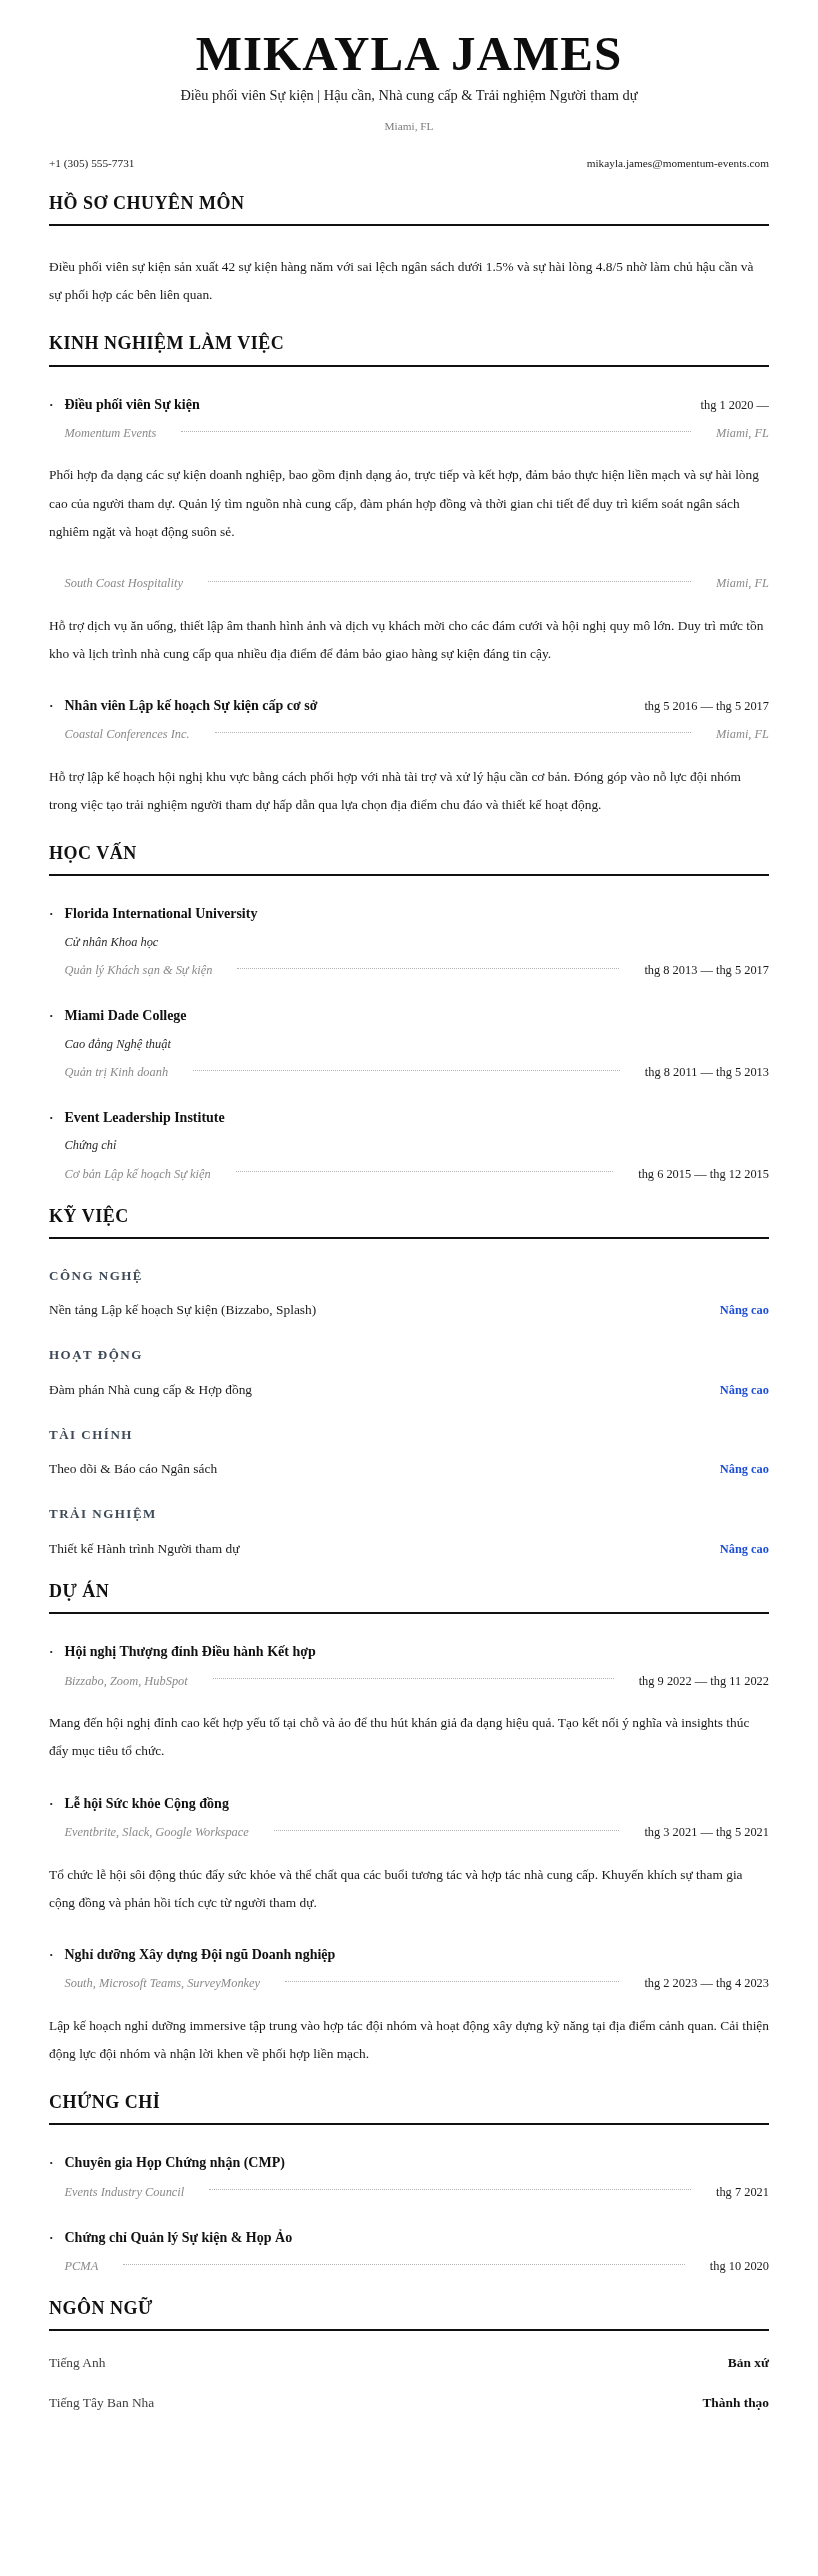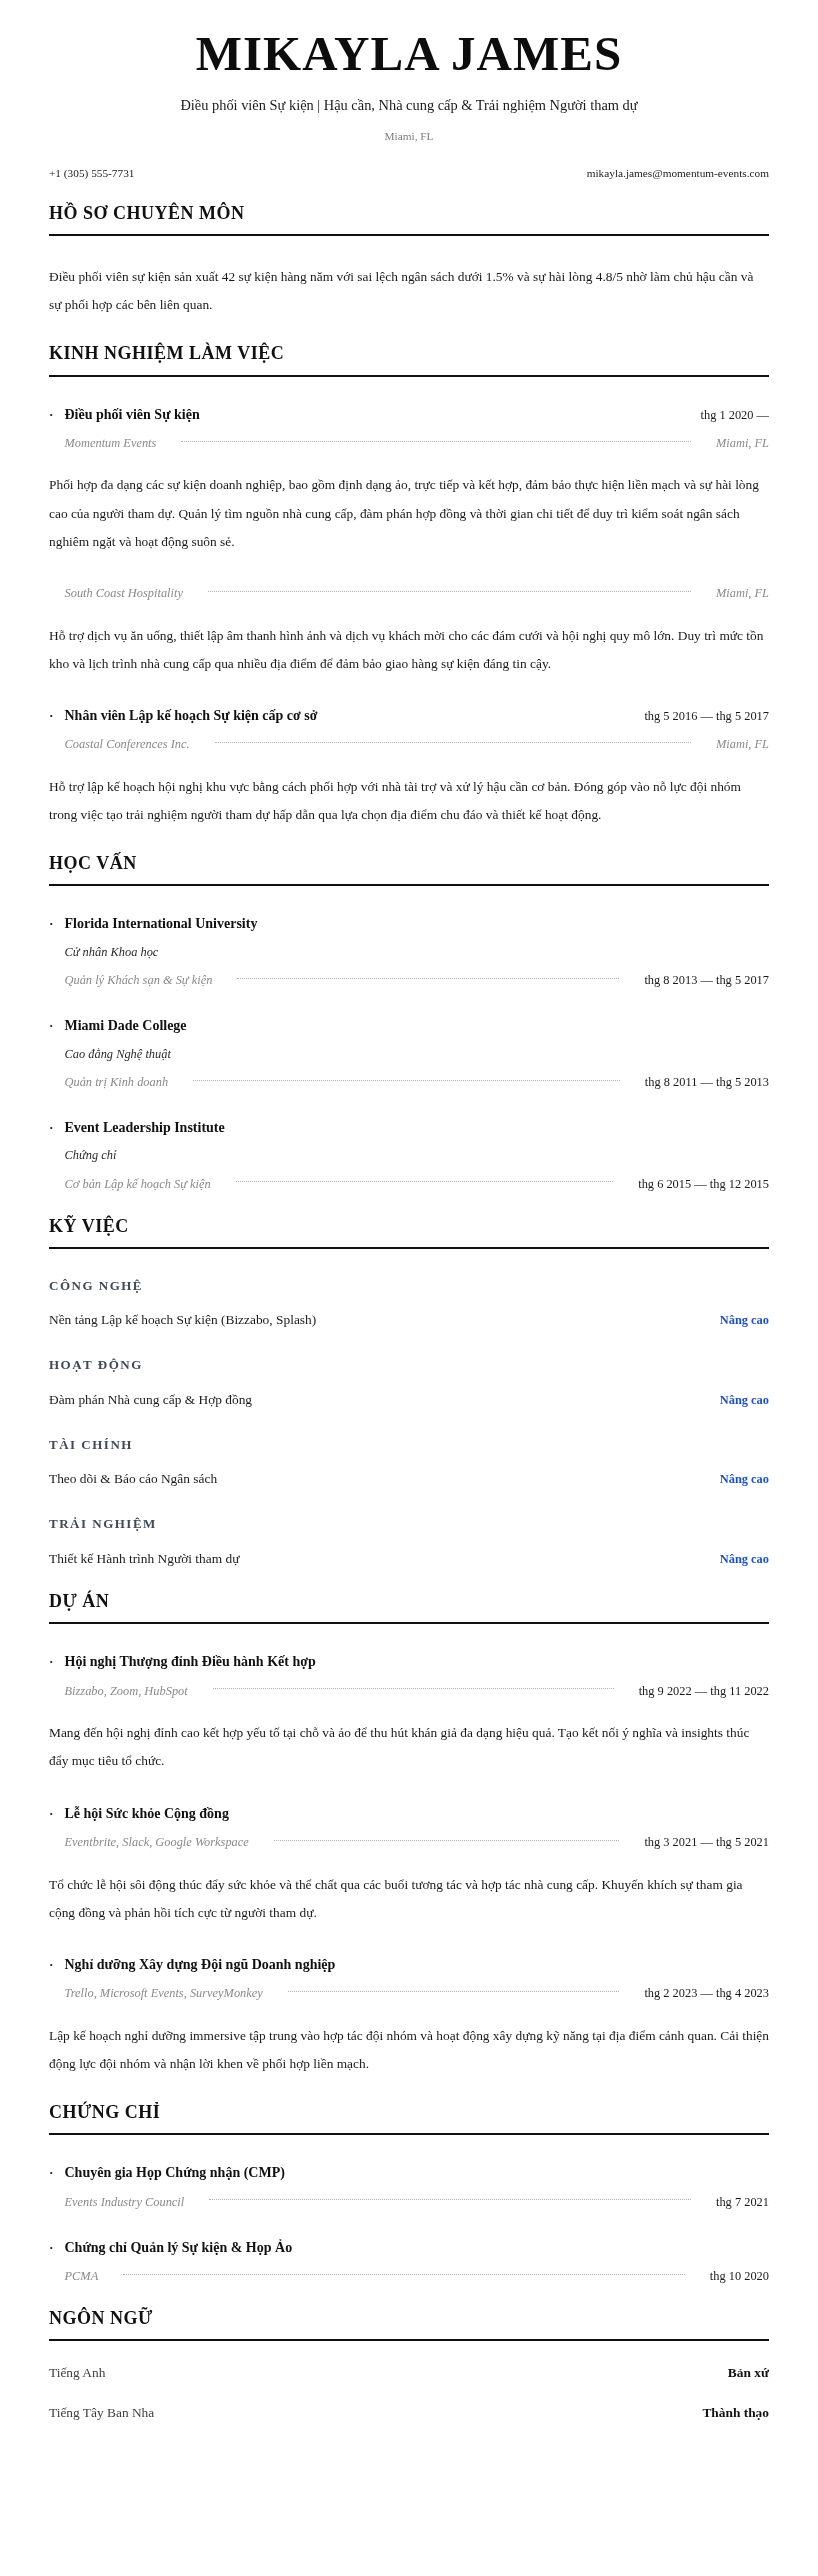--- a/index.html
+++ b/index.html
@@ -10,21 +10,21 @@
     -webkit-font-smoothing:antialiased;
   }
   .page{padding:20.6px 49px 72px;}
 
   
   .header{text-align:center;}
   .name{
     font-size:49px;font-weight:700;letter-spacing:1px;
     margin:5.2px 0 0;line-height:1.15;color:#0d0d0d;
   }
-  .headline{font-size:14.4px;margin-top:15px;color:#1a1a1a;}
+  .headline{font-size:14.4px;margin-top:5px;color:#1a1a1a;}
   .head-location{font-size:11.3px;margin-top:15.5px;color:#7c7c7c;}
   .contact-row{
     display:flex;justify-content:space-between;align-items:baseline;
     font-size:11.3px;margin-top:25px;color:#222;
   }
 
   
   .section{margin-top:24px;}
   .section-heading{
     font-size:18px;font-weight:700;letter-spacing:0.5px;color:#111;
@@ -260,21 +260,21 @@
     </div>
 
     <div class="item">
       <div class="row head">
         <div class="left">
           <span class="bullet"></span>
           <span class="item-title">Nghỉ dưỡng Xây dựng Đội ngũ Doanh nghiệp</span>
         </div>
       </div>
       <div class="row sub">
-        <span class="muted-italic indent">Trello, Microsoft Events, SurveyMonkey</span>
+        <span class="muted-italic indent">South, Microsoft Teams, SurveyMonkey</span>
         <span class="leader"></span>
         <span class="dates">thg 2 2023 — thg 4 2023</span>
       </div>
       <p class="desc">Lập kế hoạch nghỉ dưỡng immersive tập trung vào hợp tác đội nhóm và hoạt động xây dựng kỹ năng tại địa điểm cảnh quan. Cải thiện động lực đội nhóm và nhận lời khen về phối hợp liền mạch.</p>
     </div>
   </div>
 
   <div class="section">
     <h2 class="section-heading">CHỨNG CHỈ</h2>
 

